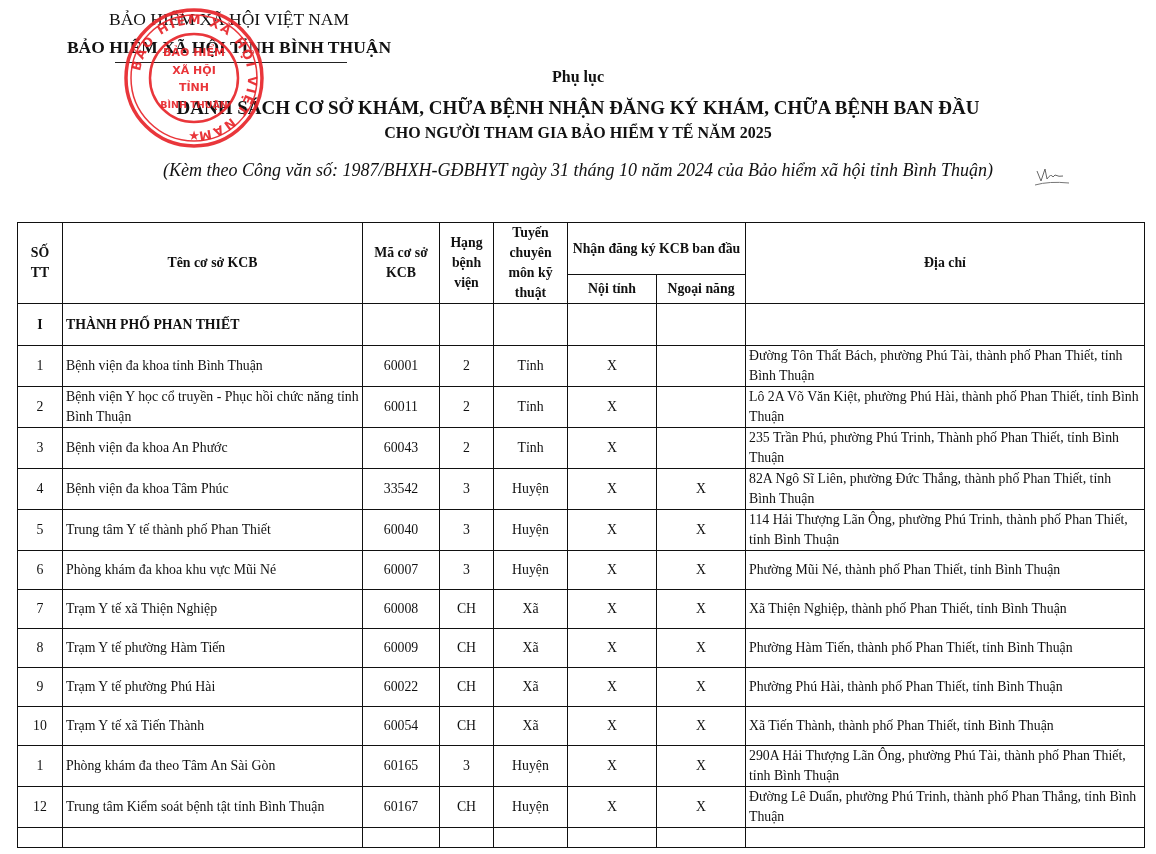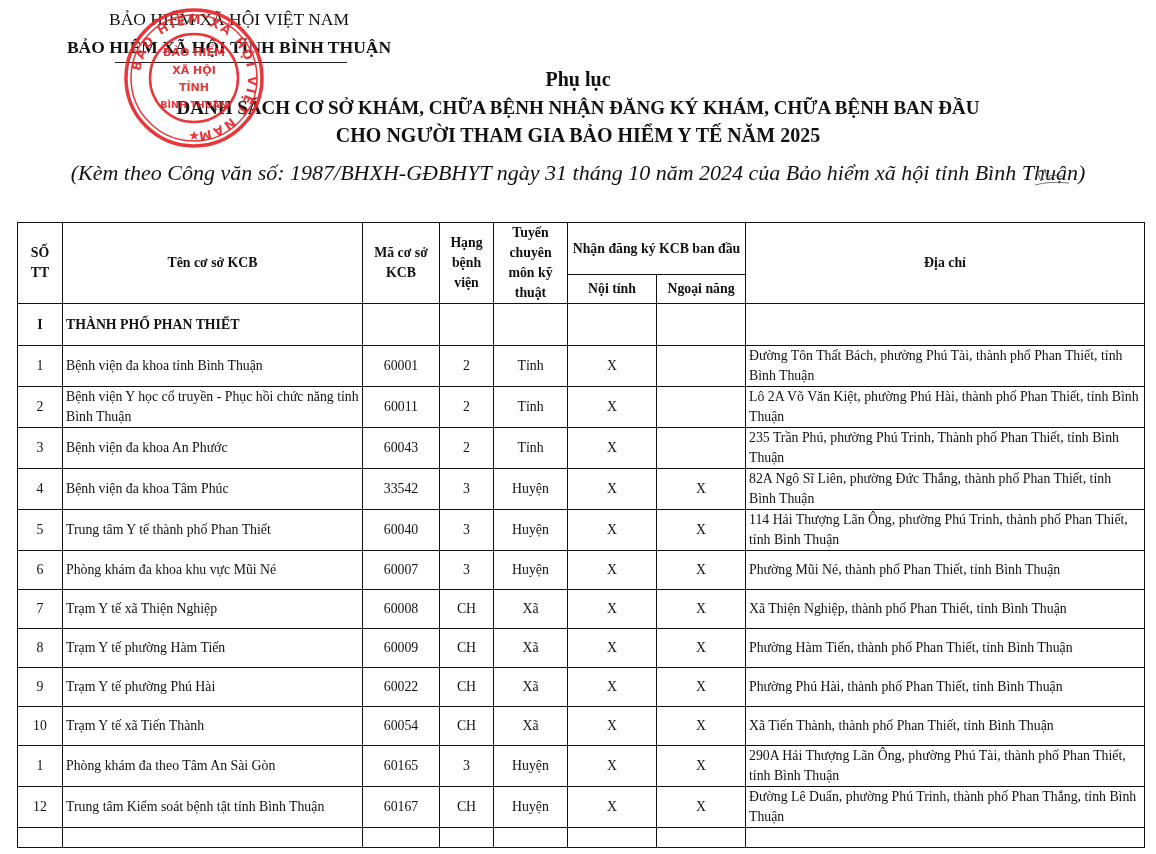--- a/index.html
+++ b/index.html
@@ -3,24 +3,24 @@
 <meta charset="utf-8">
 <style>
   html, body { margin:0; padding:0; background:#ffffff; }
   body { width:1156px; height:854px; overflow:hidden; position:relative;
          font-family:"Liberation Serif", "DejaVu Serif", serif; color:#111; }
   .hdr-org { position:absolute; left:0; width:458px; text-align:center; }
   .hdr-org1 { top:9px; font-size:17.5px; }
   .hdr-org2 { top:37px; font-size:17.5px; font-weight:bold; }
   .hdr-line { position:absolute; left:115px; top:62px; width:232px; height:0; border-top:1.3px solid #222; }
   .title { position:absolute; left:0; width:1156px; text-align:center; font-weight:bold; }
-  .t1 { top:68px; font-size:20px; }
+  .t1 { top:68px; font-size:16px; }
   .t2 { top:97px; font-size:19px; }
-  .t3 { top:124px; font-size:20px; }
-  .subtitle { position:absolute; top:160px; left:0; width:1156px; text-align:center; font-style:italic; font-size:22px; }
+  .t3 { top:124px; font-size:16px; }
+  .subtitle { position:absolute; top:160px; left:0; width:1156px; text-align:center; font-style:italic; font-size:18px; }
   .sig { position:absolute; left:1033px; top:163px; width:40px; height:28px; }
 
   table.list { position:absolute; left:17px; top:222px; border-collapse:collapse; table-layout:fixed; width:1127px; }
   table.list td, table.list th { border:1.5px solid #111; padding:0 3px; font-size:13.8px; line-height:20px; }
   table.list th { font-weight:bold; text-align:center; vertical-align:middle; }
   .c { text-align:center; }
   td.name, td.addr { text-align:left; }
   .sec td { font-weight:bold; }
   tr.row td { height:38px; vertical-align:middle; }
 

